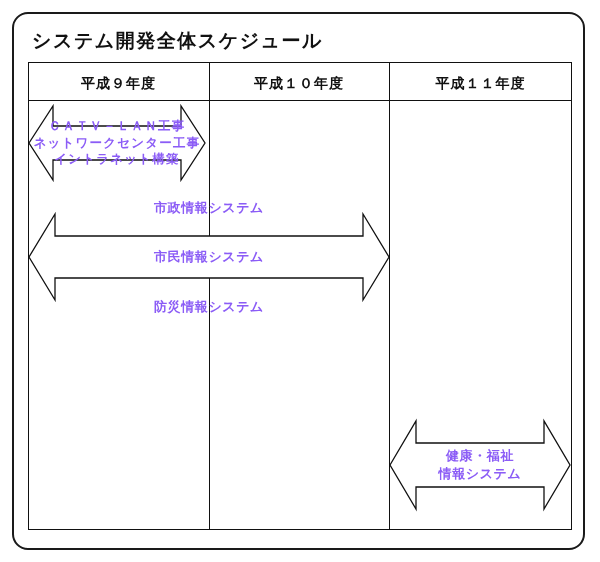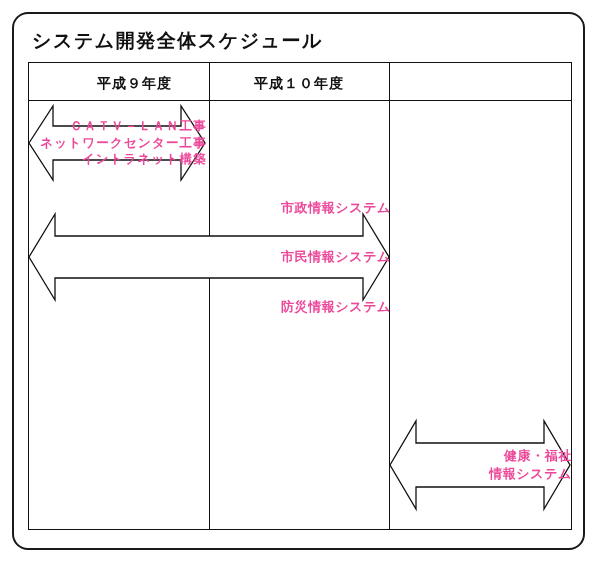--- a/index.html
+++ b/index.html
@@ -82,21 +82,21 @@
     top: 70px;
     height: 26px;
     line-height: 26px;
     text-align: center;
     font-size: 14px;
     font-weight: 700;
     letter-spacing: 1px;
     color: #111111;
     white-space: nowrap;
   }
-  .col-header.h1 { left: 28px;  width: 181px; margin-left: 16px; }
+  .col-header.h1 { left: 28px;  width: 181px; }
   .col-header.h2 { left: 209px; width: 180px; }
   .col-header.h3 { left: 389px; width: 183px; }
 
   
   .arrow {
     position: absolute;
   }
   .arrow svg {
     display: block;
     width: 100%;
@@ -104,27 +104,27 @@
     overflow: visible;
   }
   .arrow-label {
     position: absolute;
     left: 0;
     top: 0;
     width: 100%;
     height: 100%;
     display: flex;
     flex-direction: column;
-    align-items: flex-end;
+    align-items: center;
     justify-content: center;
     font-size: 13px;
     font-weight: 700;
     letter-spacing: 0.5px;
     line-height: 1.35;
-    color: #ec4899;
+    color: #8b5cf6;
     text-align: center;
     pointer-events: none;
     white-space: nowrap;
   }
   .arrow-label .ln { display: block; }
 
   .arrow.a1 { left: 27px;  top: 104px; width: 180px; height: 78px; }
   .arrow.a2 { left: 27px;  top: 212px; width: 364px; height: 90px; }
   .arrow.a3 { left: 208px; top: 317px; width: 183px; height: 84px; }
   .arrow.a4 { left: 388px; top: 419px; width: 184px; height: 92px; }
@@ -143,20 +143,21 @@
 
   <div class="title">システム開発全体スケジュール</div>
 
   <div class="table-frame"></div>
   <div class="header-rule"></div>
   <div class="col-divider d1"></div>
   <div class="col-divider d2"></div>
 
   <div class="col-header h1">平成９年度</div>
   <div class="col-header h2">平成１０年度</div>
+  <div class="col-header h3">平成１１年度</div>
 
   <div class="arrow a1">
     <svg viewBox="0 0 180 78" preserveAspectRatio="none">
       <polygon points="2,39 26,2 26,22 154,22 154,2 178,39 154,76 154,56 26,56 26,76" fill="#ffffff" stroke="#111111" stroke-width="1.3" stroke-linejoin="miter"></polygon>
     </svg>
     <div class="arrow-label">
       <span class="ln">ＣＡＴＶ－ＬＡＮ工事</span>
       <span class="ln">ネットワークセンター工事</span>
       <span class="ln">イントラネット構築</span>
     </div>

